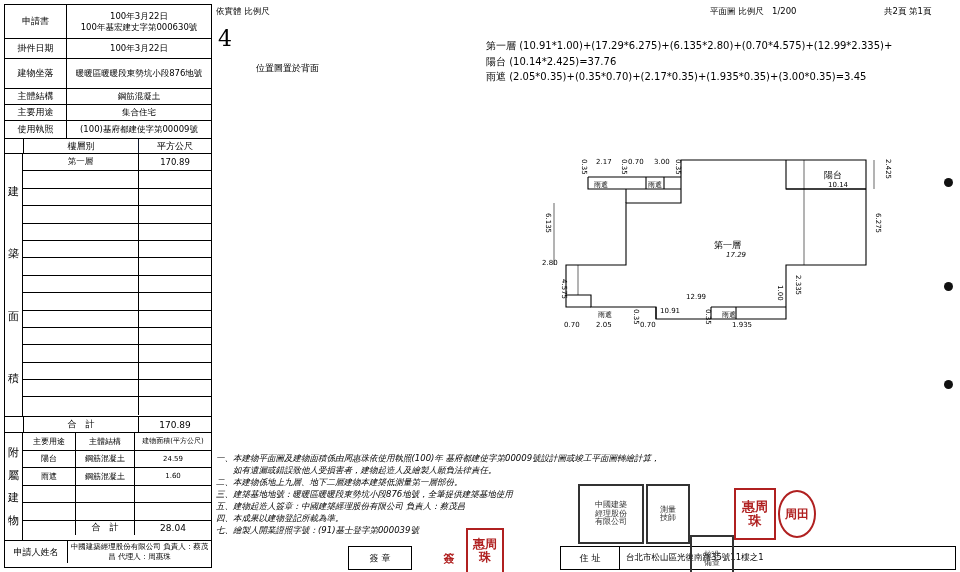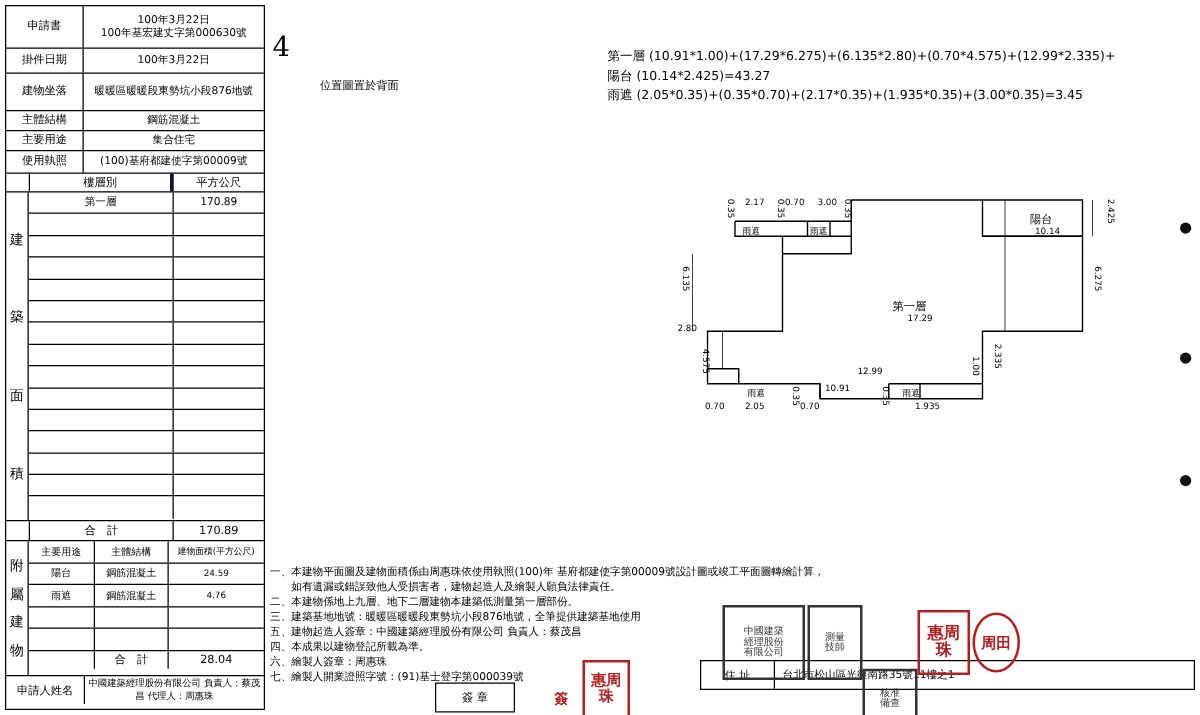--- a/index.html
+++ b/index.html
@@ -18,21 +18,21 @@
   .r-app{height:34px;}
   .r-date{height:20px;}
   .r-loc{height:30px;}
   .r-door{height:30px;}
   .r-struct{height:16px;}
   .r-use{height:16px;}
   .r-permit{height:18px;}
   
   .areaHead{display:flex;border-bottom:1px solid #000;height:14px;}
   .areaHead .c1{width:18px;border-right:1px solid #000;}
-  .areaHead .c2{flex:1;border-right:3px solid #0f172a;display:flex;align-items:center;justify-content:center;}
+  .areaHead .c2{flex:1;border-right:1px solid #0f172a;display:flex;align-items:center;justify-content:center;}
   .areaHead .c3{width:72px;display:flex;align-items:center;justify-content:center;}
   .areaBody{display:flex;height:262px;}
   .vcol{width:18px;border-right:1px solid #000;display:flex;flex-direction:column;align-items:center;justify-content:space-around;font-size:11px;padding:6px 0;box-sizing:border-box;}
   .gridcol{flex:1;display:flex;flex-direction:column;}
   .grow{display:flex;height:17.4px;border-bottom:1px solid #000;box-sizing:border-box;}
   .grow:last-child{border-bottom:none;}
   .gc1{flex:1;border-right:1px solid #000;display:flex;align-items:center;justify-content:center;font-size:8.5px;}
   .gc2{width:72px;display:flex;align-items:center;justify-content:center;font-size:8.5px;}
   .sumrow{display:flex;height:15px;border-top:1px solid #000;border-bottom:1px solid #000;}
   .sumrow .s0{width:18px;border-right:1px solid #000;}
@@ -58,22 +58,22 @@
   .topbar span{position:absolute;white-space:nowrap;}
   .scaleMark{position:absolute;left:218px;top:26px;font-size:22px;font-family:"DejaVu Serif","Liberation Serif",serif;}
   .posLbl{position:absolute;left:256px;top:62px;font-size:9px;}
   .formulas{position:absolute;left:486px;top:38px;font-size:10px;line-height:1.55;white-space:nowrap;}
   
   .draw{position:absolute;left:536px;top:155px;width:390px;height:200px;}
   .dim{position:absolute;font-size:7px;white-space:nowrap;}
   .vert{writing-mode:vertical-rl;text-orientation:mixed;}
   
   .notes{position:absolute;left:216px;top:452px;width:360px;font-size:8.5px;line-height:1.42;}
-  .notes div{white-space:nowrap;}
-  .addrbox{position:absolute;left:560px;top:528px;width:396px;height:24px;border:1px solid #000;display:flex;box-sizing:border-box;}
+  .notes div{white-space:nowrap;font-style:italic;}
+  .addrbox{position:absolute;left:560px;top:546px;width:396px;height:24px;border:1px solid #000;display:flex;box-sizing:border-box;}
   .addrbox .a1{width:58px;border-right:1px solid #000;display:flex;align-items:center;justify-content:center;font-size:9px;}
   .addrbox .a2{flex:1;display:flex;align-items:center;padding-left:6px;font-size:8.5px;}
   .signbox{position:absolute;left:348px;top:546px;width:64px;height:24px;border:1px solid #000;display:flex;align-items:center;justify-content:center;font-size:9px;box-sizing:border-box;}
   
   .stamp{position:absolute;border:2px solid #b02020;color:#b02020;display:flex;align-items:center;justify-content:center;text-align:center;font-weight:bold;line-height:1.05;}
   .stampsq{position:absolute;border:2px solid #333;color:#333;display:flex;align-items:center;justify-content:center;text-align:center;font-size:9px;line-height:1.05;}
   .dot{position:absolute;width:9px;height:9px;border-radius:50%;background:#111;}
 </style>
 </head>
 <body>
@@ -213,21 +213,21 @@
           <div class="ac3">建物面積(平方公尺)</div>
         </div>
         <div class="arow">
           <div class="ac1">陽台</div>
           <div class="ac2">鋼筋混凝土</div>
           <div class="ac3">24.59</div>
         </div>
         <div class="arow">
           <div class="ac1">雨遮</div>
           <div class="ac2">鋼筋混凝土</div>
-          <div class="ac3">4.76</div>
+          <div class="ac3">1.60</div>
         </div>
         <div class="arow">
           <div class="ac1"></div>
           <div class="ac2"></div>
           <div class="ac3"></div>
         </div>
         <div class="arow">
           <div class="ac1"></div>
           <div class="ac2"></div>
           <div class="ac3"></div>
@@ -239,26 +239,32 @@
         </div>
       </div>
     </div>
 
     <div class="applicant">
       <div class="p1">申請人姓名</div>
       <div class="p2">中國建築經理股份有限公司 負責人：蔡茂昌 代理人：周惠珠</div>
     </div>
   </div>
 
+  <div class="topbar">
+    <span style="left:0;top:0;">依實體 比例尺</span>
+    <span style="left:494px;top:0;">平面圖 比例尺</span>
+    <span style="left:556px;top:0;">1/200</span>
+    <span style="left:668px;top:0;">共2頁 第1頁</span>
+  </div>
   <div class="scaleMark">4</div>
   <div class="posLbl">位置圖置於背面</div>
 
   <div class="formulas">
     <div>第一層 (10.91*1.00)+(17.29*6.275)+(6.135*2.80)+(0.70*4.575)+(12.99*2.335)+</div>
-    <div>陽台 (10.14*2.425)=43.27</div>
+    <div>陽台 (10.14*2.425)=37.76</div>
     <div>雨遮 (2.05*0.35)+(0.35*0.70)+(2.17*0.35)+(1.935*0.35)+(3.00*0.35)=3.45</div>
   </div>
 
   <div class="draw">
     <svg width="390" height="200" viewBox="0 0 390 200">
       <g fill="none" stroke="#000" stroke-width="1.1">
 
         <path d="M90,48 L90,110 L30,110 L30,140 L55,140 L55,152 L120,152 L120,164 L250,164 L250,110 L330,110 L330,5 L145,5 L145,48 Z"></path>
 
         <path d="M52,22 L52,34 L145,34"></path>
@@ -287,21 +293,21 @@
     <span class="dim" style="left:60px;top:3px;">2.17</span>
     <span class="dim" style="left:92px;top:3px;">0.70</span>
     <span class="dim" style="left:118px;top:3px;">3.00</span>
     <span class="dim vert" style="left:44px;top:4px;">0.35</span>
     <span class="dim vert" style="left:84px;top:4px;">0.35</span>
     <span class="dim vert" style="left:138px;top:4px;">0.35</span>
     <span class="dim vert" style="left:348px;top:4px;">2.425</span>
     <span class="dim vert" style="left:338px;top:58px;">6.275</span>
     <span class="dim vert" style="left:8px;top:58px;">6.135</span>
     <span class="dim" style="left:6px;top:104px;">2.80</span>
-    <span class="dim" style="left:190px;top:96px;">17.29</span>
+    <span class="dim" style="left:190px;top:96px;font-style:italic;">17.29</span>
     <span class="dim vert" style="left:24px;top:124px;">4.575</span>
     <span class="dim" style="left:150px;top:138px;">12.99</span>
     <span class="dim" style="left:124px;top:152px;">10.91</span>
     <span class="dim vert" style="left:258px;top:120px;">2.335</span>
     <span class="dim vert" style="left:240px;top:130px;">1.00</span>
     <span class="dim" style="left:28px;top:166px;">0.70</span>
     <span class="dim" style="left:60px;top:166px;">2.05</span>
     <span class="dim" style="left:104px;top:166px;">0.70</span>
     <span class="dim vert" style="left:96px;top:154px;">0.35</span>
     <span class="dim" style="left:196px;top:166px;">1.935</span>
@@ -317,21 +323,20 @@
     <span class="dim" style="left:178px;top:84px;font-size:9px;">第一層</span>
   </div>
 
   <div class="notes">
     <div>一、本建物平面圖及建物面積係由周惠珠依使用執照(100)年 基府都建使字第00009號設計圖或竣工平面圖轉繪計算，</div>
     <div>　　如有遺漏或錯誤致他人受損害者，建物起造人及繪製人願負法律責任。</div>
     <div>二、本建物係地上九層、地下二層建物本建築低測量第一層部份。</div>
     <div>三、建築基地地號：暖暖區暖暖段東勢坑小段876地號，全筆提供建築基地使用</div>
     <div>五、建物起造人簽章：中國建築經理股份有限公司 負責人：蔡茂昌</div>
     <div>四、本成果以建物登記所載為準。</div>
-    <div>六、繪製人簽章：周惠珠</div>
     <div>七、繪製人開業證照字號：(91)基士登字第000039號</div>
   </div>
 
   <div class="signbox">簽 章</div>
   <div class="addrbox">
     <div class="a1">住 址</div>
     <div class="a2">台北市松山區光復南路35號11樓之1</div>
   </div>
 
   <div class="stampsq" style="left:646px;top:484px;width:40px;height:56px;font-size:8px;">測量<br>技師</div>

